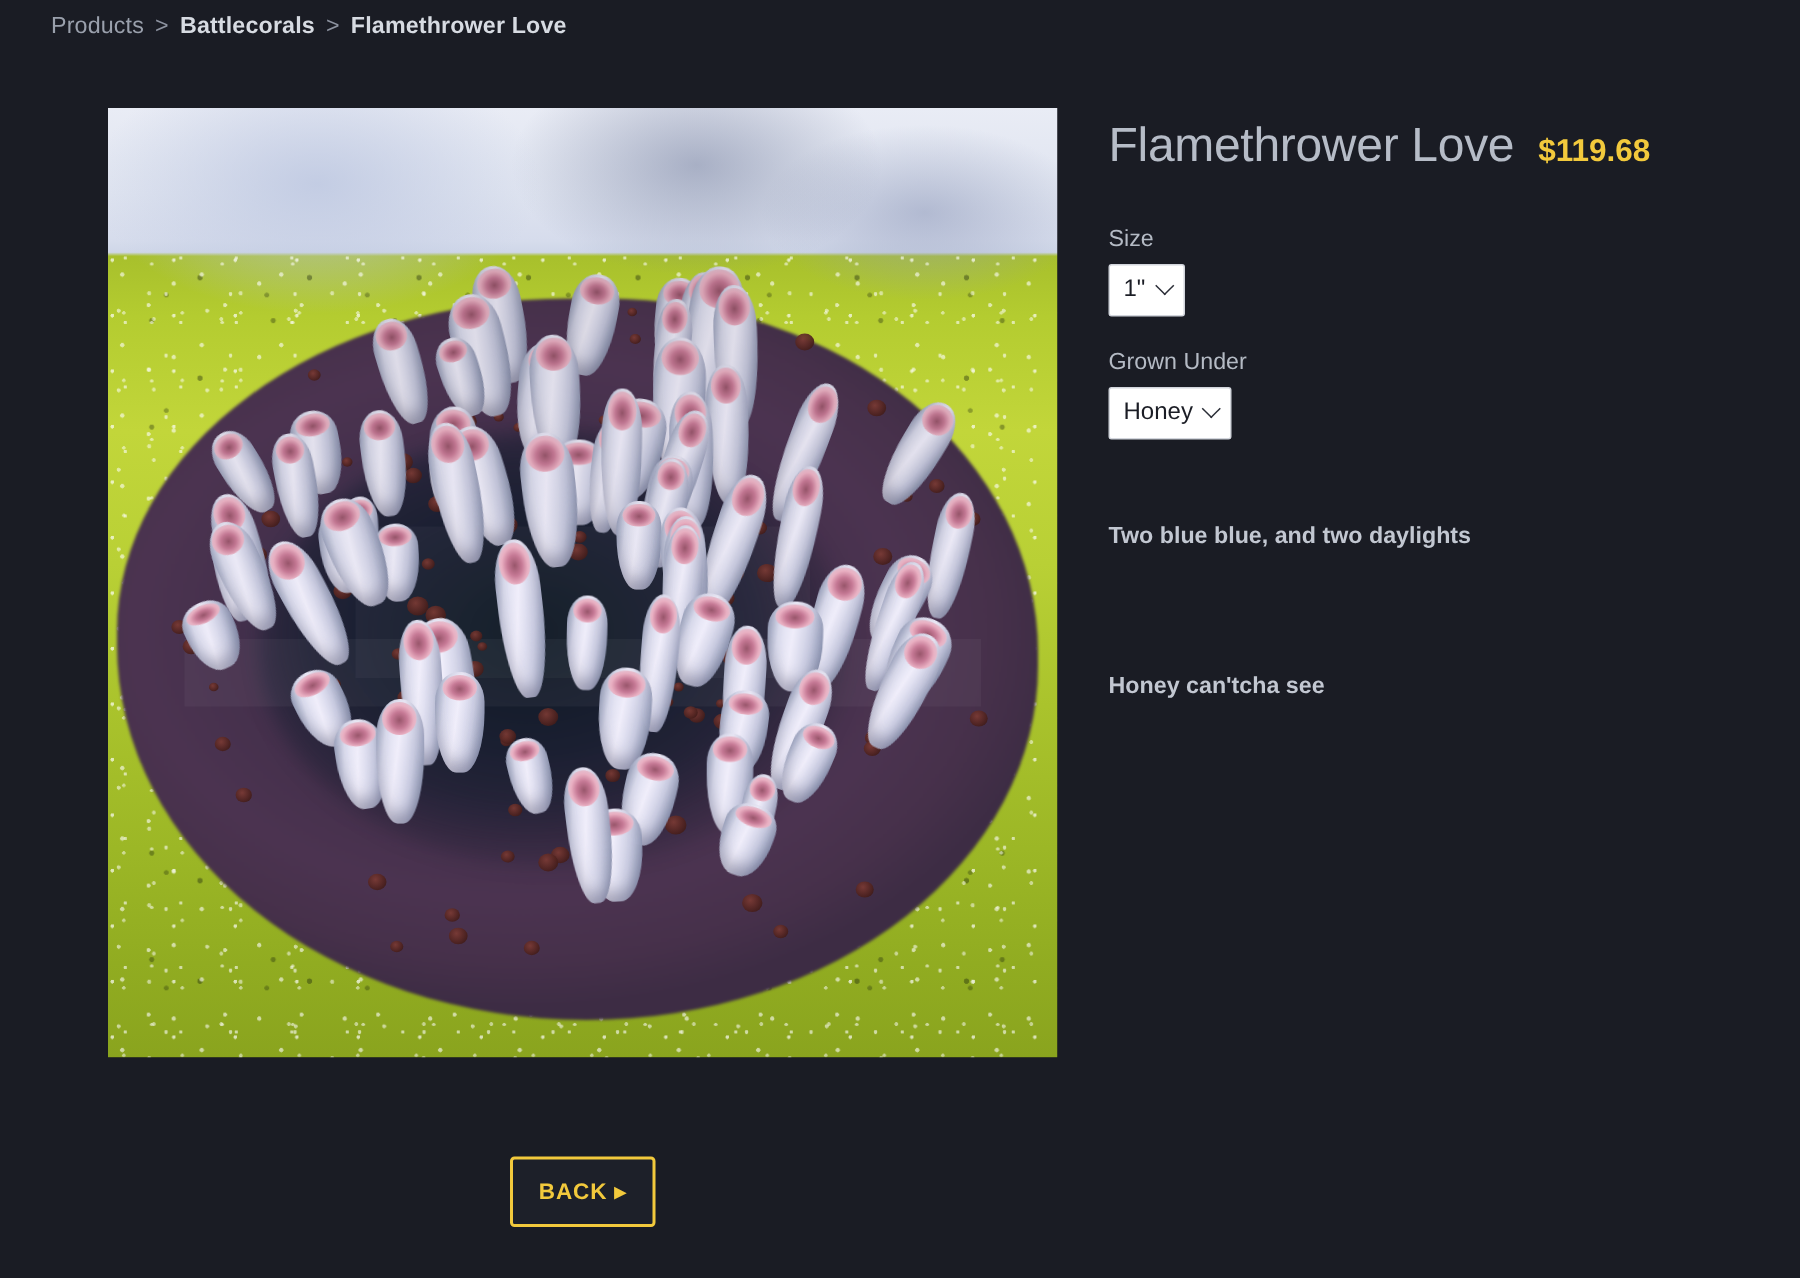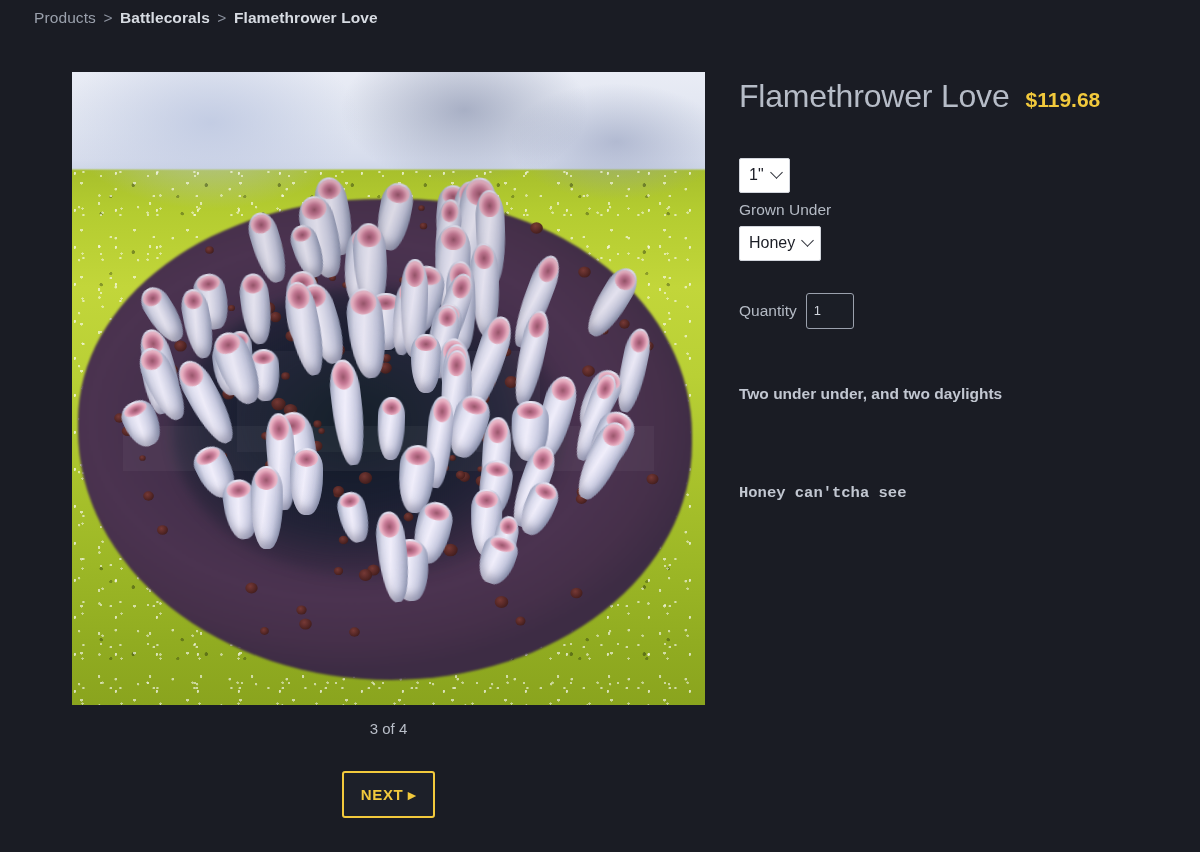--- a/index.html
+++ b/index.html
@@ -252,21 +252,21 @@
     letter-spacing: 0.4px;
     padding: 9px 14px 9px 13px;
     border-radius: 5px;
   }
 
   .field-label {
     font-size: 15.5px;
     color: #b4bac4;
     font-weight: 400;
   }
-  .field-block { margin-top: 8px; }
+  .field-block { margin-top: 22px; }
   .field-block.first { margin-top: 36px; }
 
   .sel {
     margin-top: 7px;
     display: inline-flex;
     align-items: center;
     gap: 8px;
     background: #ffffff;
     color: #1b1d25;
     border: 1px solid #d2d5dc;
@@ -304,21 +304,21 @@
     outline: none;
   }
 
   .desc {
     font-size: 15.5px;
     color: #c2c7d1;
     font-weight: bold;
     line-height: 1.5;
   }
   .desc-1 { margin-top: 53px; }
-  .desc-2 { margin-top: 77px; font-family: Liberation Mono, monospace; }
+  .desc-2 { margin-top: 77px; }
 </style>
 </head>
 <body>
 
 <div class="stage">
 
   <div class="breadcrumb">
     <span class="bc-link">Products</span>
     <span class="bc-sep">&gt;</span>
     <span class="bc-strong">Battlecorals</span>
@@ -515,51 +515,47 @@
           <div class="dot" style="left: 37.9314%; top: 58.4751%; transform: scale(1.33); z-index: 60;"></div>
           <div class="dot" style="left: 23.2649%; top: 60.0882%; transform: scale(0.83); z-index: 60;"></div>
           <div class="dot" style="left: 59.0381%; top: 74.8293%; transform: scale(1.59); z-index: 60;"></div>
           <div class="dot" style="left: 27.0966%; top: 46.9419%; transform: scale(1.34); z-index: 60;"></div>
         </div>
       <div class="watermark2"></div>
       <div class="watermark"></div>
     </div>
   </div>
 
-  <div class="counter">3 of 4</div>
 
   <div class="nav-row">
-    <button class="nav-btn">NEXT ▸</button>
+    <button class="nav-btn">BACK ▸</button>
   </div>
 
   <div class="detail">
 
     <div class="title-row">
       <span class="prod-title">Flamethrower Love</span>
       <span class="prod-price">$119.68</span>
     </div>
 
 
     <div class="field-block first">
+      <div class="field-label">Size</div>
       <div class="sel">
         <span>1"</span>
         <span class="chev"></span>
       </div>
     </div>
 
     <div class="field-block">
       <div class="field-label">Grown Under</div>
       <div class="sel">
         <span>Honey</span>
         <span class="chev"></span>
       </div>
     </div>
 
-    <div class="qty-row">
-      <span class="field-label">Quantity</span>
-      <input class="qty-input" type="text" value="1" style="">
-    </div>
-
-    <div class="desc desc-1">Two under under, and two daylights</div>
+
+    <div class="desc desc-1">Two blue blue, and two daylights</div>
     <div class="desc desc-2">Honey can'tcha see</div>
 
   </div>
 </div>
 
 </body></html>

